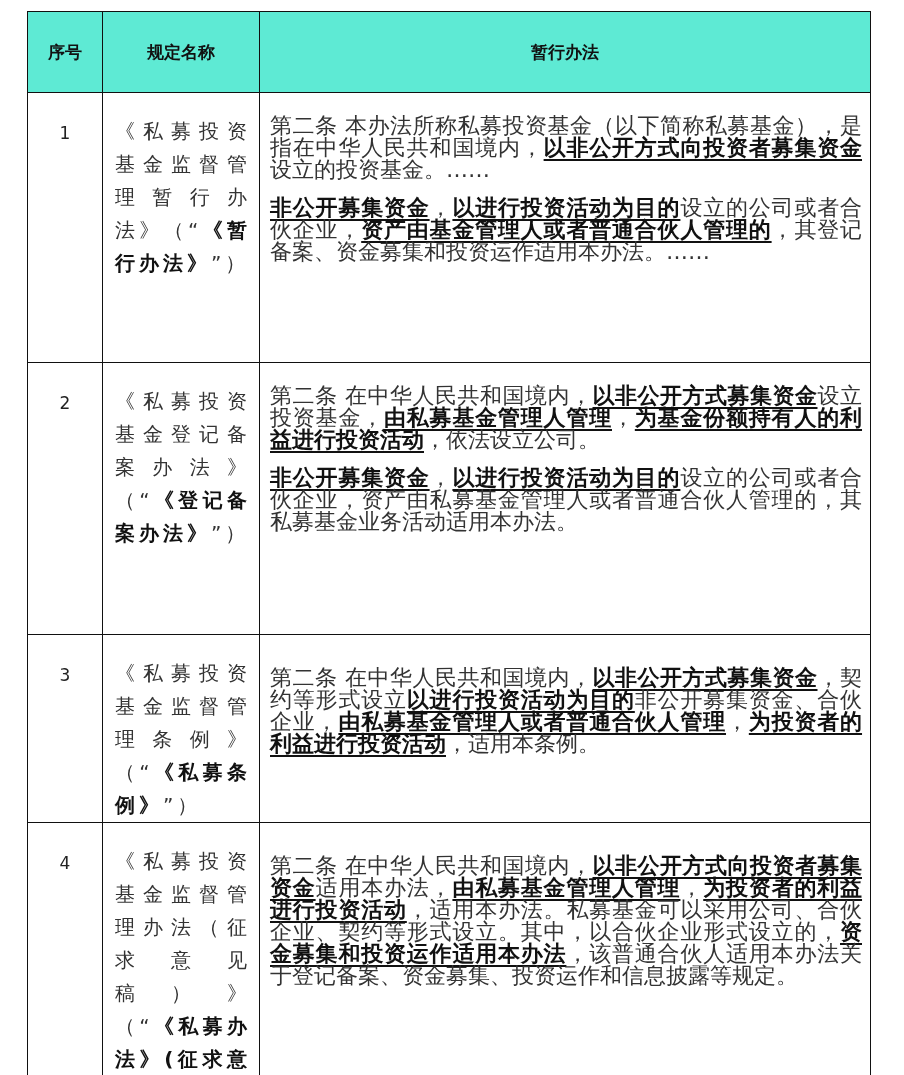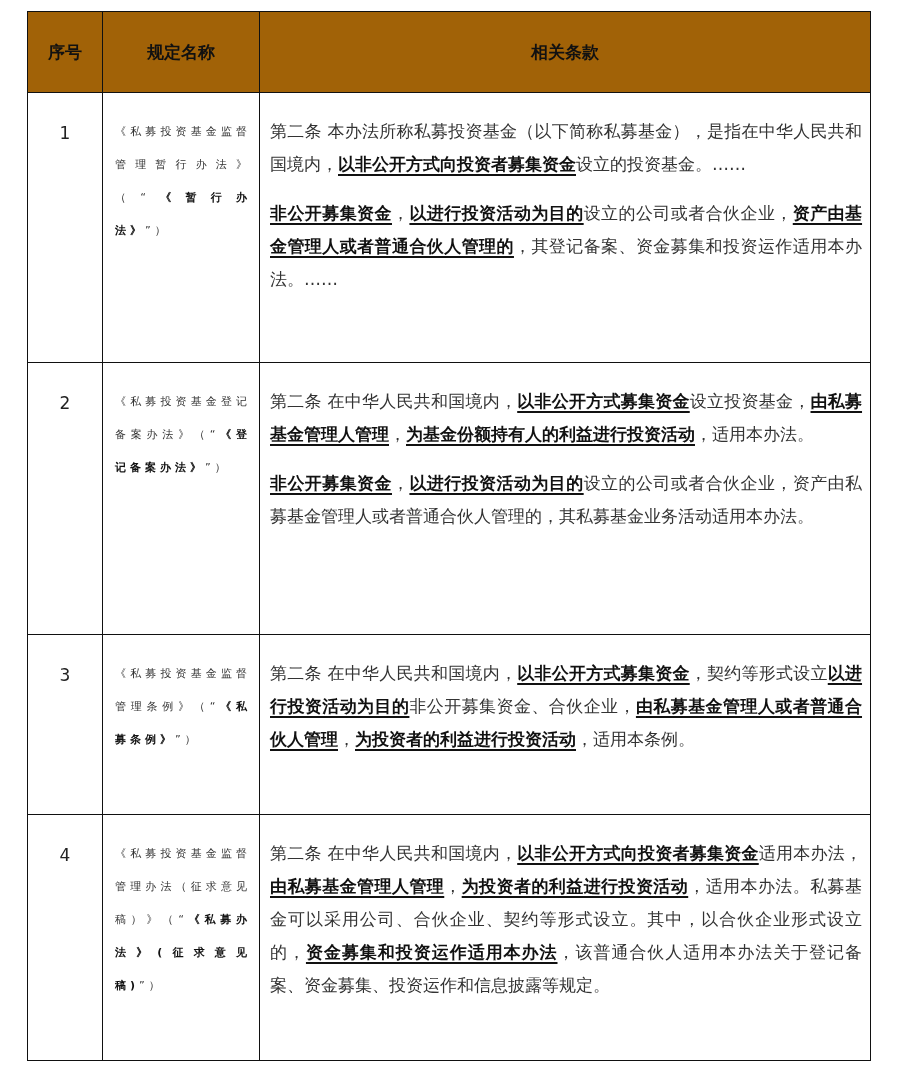--- a/index.html
+++ b/index.html
@@ -1,64 +1,64 @@
 <!DOCTYPE html>
 <html><head>
 <meta charset="utf-8">
 <style>
   html, body { margin: 0; padding: 0; background: #ffffff; }
   body { width: 904px; height: 1075px; position: relative; overflow: hidden;
          font-family: "DejaVu Sans", "Liberation Sans", sans-serif; color: #222; }
   table.reg { position: absolute; left: 27px; top: 11px; width: 843px;
               border-collapse: collapse; table-layout: fixed; }
   table.reg td, table.reg th { border: 1.5px solid #111; vertical-align: top; }
-  table.reg th { background: #a16207; height: 78px; font-size: 17px; font-weight: bold;
+  table.reg th { background: #5eead4; height: 78px; font-size: 17px; font-weight: bold;
                  text-align: center; vertical-align: middle; color: #111; }
   col.c1 { width: 75px; } col.c2 { width: 157px; } col.c3 { width: 611px; }
   td.idx { text-align: center; font-size: 17px; padding-top: 30px; color: #222; }
-  td.name { font-size: 11px; line-height: 33px; padding: 22px 8px 0 12px;
+  td.name { font-size: 20px; line-height: 33px; padding: 22px 8px 0 12px;
             text-align: justify; text-justify: inter-character; letter-spacing: 4px; color: #333; }
   td.name b { color: #111; }
-  td.clause { font-size: 17px; line-height: 33px; padding: 22px 8px 18px 10px; color: #333; }
+  td.clause { font-size: 22px; line-height: 22px; padding: 22px 8px 18px 10px; color: #333; }
   td.clause p { margin: 0 0 16px 0; text-align: justify; }
-  td.clause p:last-child { margin-bottom: 0; }
+  td.clause p:last-child { margin-bottom: 0; margin-top: 10px; }
   .em { font-weight: bold; text-decoration: underline; text-decoration-thickness: 2px;
         text-underline-offset: 4px; color: #111; }
   tr.r1 { height: 270px; } tr.r2 { height: 272px; } tr.r3 { height: 180px; } tr.r4 { height: 246px; }
 </style>
 </head>
 <body>
 
 <table class="reg">
   <colgroup>
       <col class="c1">
       <col class="c2">
       <col class="c3">
     </colgroup>
   <thead>
     <tr>
       <th>序号</th>
       <th>规定名称</th>
-      <th>相关条款</th>
+      <th>暂行办法</th>
     </tr>
   </thead>
   <tbody id="tbody">
       <tr class="r1">
     <td class="idx">1</td>
     <td class="name"><span class="np">《私募投资基金监督管理暂行办法》（“</span><b class="nb">《暂行办法》</b><span class="nt">”）</span></td>
     <td class="clause">
           <p><span>第二条 本办法所称私募投资基金（以下简称私募基金），是指在中华人民共和国境内，</span><span class="em">以非公开方式向投资者募集资金</span><span>设立的投资基金。……</span></p>
           <p><span class="em">非公开募集资金</span><span>，</span><span class="em">以进行投资活动为目的</span><span>设立的公司或者合伙企业，</span><span class="em">资产由基金管理人或者普通合伙人管理的</span><span>，其登记备案、资金募集和投资运作适用本办法。……</span></p>
         </td>
   </tr>
       <tr class="r2">
     <td class="idx">2</td>
     <td class="name"><span class="np">《私募投资基金登记备案办法》（“</span><b class="nb">《登记备案办法》</b><span class="nt">”）</span></td>
     <td class="clause">
-          <p><span>第二条 在中华人民共和国境内，</span><span class="em">以非公开方式募集资金</span><span>设立投资基金，</span><span class="em">由私募基金管理人管理</span><span>，</span><span class="em">为基金份额持有人的利益进行投资活动</span><span>，适用本办法。</span></p>
+          <p><span>第二条 在中华人民共和国境内，</span><span class="em">以非公开方式募集资金</span><span>设立投资基金，</span><span class="em">由私募基金管理人管理</span><span>，</span><span class="em">为基金份额持有人的利益进行投资活动</span><span>，依法设立公司。</span></p>
           <p><span class="em">非公开募集资金</span><span>，</span><span class="em">以进行投资活动为目的</span><span>设立的公司或者合伙企业，资产由私募基金管理人或者普通合伙人管理的，其私募基金业务活动适用本办法。</span></p>
         </td>
   </tr>
       <tr class="r3">
     <td class="idx">3</td>
     <td class="name"><span class="np">《私募投资基金监督管理条例》（“</span><b class="nb">《私募条例》</b><span class="nt">”）</span></td>
     <td class="clause">
           <p><span>第二条 在中华人民共和国境内，</span><span class="em">以非公开方式募集资金</span><span>，契约等形式设立</span><span class="em">以进行投资活动为目的</span><span>非公开募集资金、合伙企业，</span><span class="em">由私募基金管理人或者普通合伙人管理</span><span>，</span><span class="em">为投资者的利益进行投资活动</span><span>，适用本条例。</span></p>
         </td>
   </tr>

